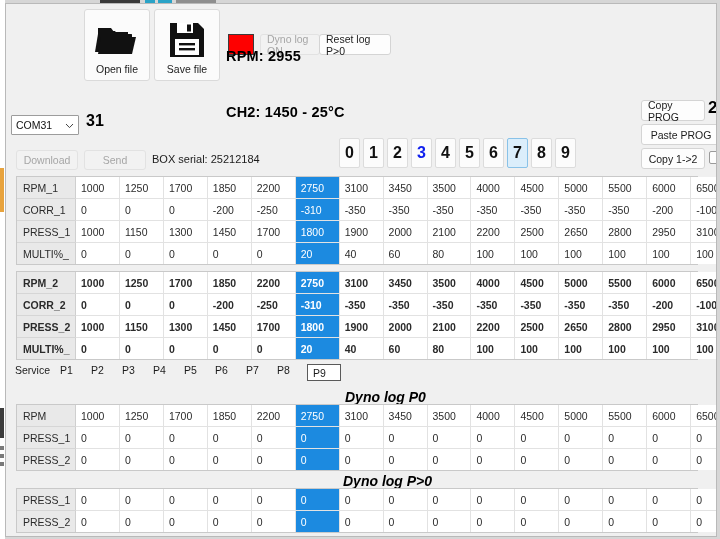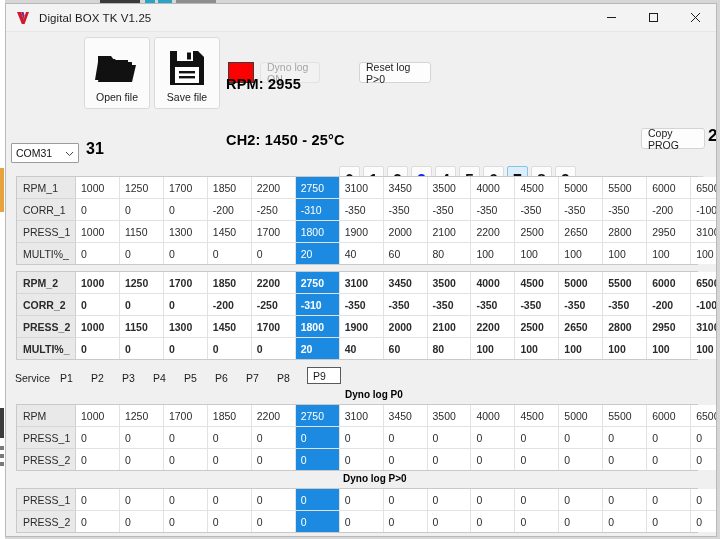--- a/index.html
+++ b/index.html
@@ -52,21 +52,21 @@
 
   .statusred{position:absolute;left:222px;top:30px;width:26px;height:21px;background:#fe0000;border:1px solid #3b3b3b;box-sizing:border-box;}
   .btn{
     background:#fdfdfd;border:1px solid #d4d4d4;border-radius:3px;
     font-family:"Liberation Sans", sans-serif;font-size:10.5px;color:#1b1b1b;
     box-sizing:border-box;display:flex;align-items:center;justify-content:center;
     padding:0 6px;
   }
   .btn.disabled{color:#a6a6a6;background:#f2f2f2;border-color:#e2e2e2;}
   #dynoLogBtn{position:absolute;left:254px;top:30px;width:60px;height:21px;}
-  #resetLogBtn{position:absolute;left:313px;top:30px;width:72px;height:21px;margin-left:40px;}
+  #resetLogBtn{position:absolute;left:313px;top:30px;width:72px;height:21px;}
 
   .readout{position:absolute;left:220px;font-weight:bold;font-size:14.5px;color:#000;letter-spacing:.2px;}
   #rpmLine{top:44px;}
   #ch1Line{top:78px;}
   #ch2Line{top:100px;}
 
   #setRpmBtn{position:absolute;left:635px;top:72px;width:80px;height:21px;}
   #copyProgBtn{position:absolute;left:635px;top:96px;width:64px;height:21px;}
   #progNum{position:absolute;left:702px;top:94px;font-size:17px;font-weight:bold;color:#000;}
   #pasteProgBtn{position:absolute;left:635px;top:120px;width:80px;height:21px;}
@@ -105,26 +105,26 @@
     border-bottom:1px solid #d6d6d6;text-align:left;padding-left:6px;
   }
   table.grid td.sel{background:#1c8ae0;color:#fff;}
   table.grid td.pad{border-right:none;}
 
   #tbl1{top:172px;}
   #tbl2{top:267px;font-weight:bold;}
   #tbl3{top:400px;}
   #tbl4{top:484px;}
 
-  .tabs{position:absolute;left:8px;top:360px;display:flex;align-items:flex-end;height:20px;}
+  .tabs{position:absolute;left:8px;top:360px;display:flex;align-items:flex-start;height:20px;}
   .tabs .tab{font-size:10.5px;color:#1b1b1b;width:30px;text-align:left;padding-left:1px;}
   .tabs .tab.first{width:44px;}
   .tabs .tab.active{border:1px solid #5a5a5a;background:#fff;height:17px;
                     display:flex;align-items:center;box-sizing:border-box;width:34px;padding-left:5px;}
-  .sectitle{position:absolute;font-weight:bold;font-size:10px;color:#000;}
+  .sectitle{position:absolute;font-weight:bold;font-size:14px;color:#000;font-style:italic;}
   #dynoP0Title{left:339px;top:385px;}
   #dynoPgtTitle{left:337px;top:469px;}
 </style>
 </head>
 <body>
 
 <div id="backdrop">
   <div class="bstripe"></div>
   <div class="bstripe2"></div>
   <div class="bstripe3"></div>
@@ -133,46 +133,20 @@
   <div class="lrail2"></div>
   <div class="lrail3"></div>
   <div class="lrail4"></div>
   <div class="lrail5"></div>
   <div class="lrail6"></div>
   <div class="rrail"></div>
 </div>
 
 <div id="win">
 
-  <div class="titlebar">
-    <div class="app-icon">
-      <svg width="16" height="16" viewBox="0 0 16 16">
-        <path d="M2 2 L6.2 2 L8.6 9.6 L11 2 L14 2 L9.6 14 L6.8 14 Z" fill="#d11a2a"></path>
-        <path d="M6.2 2 L8.6 9.6 L9.6 5.4 L8.6 2 Z" fill="#7b2d8e"></path>
-      </svg>
-    </div>
-    <div class="title-text">Digital BOX TK V1.25</div>
-    <div class="win-ctrls">
-      <div class="wc">
-        <svg width="11" height="11" viewBox="0 0 11 11">
-            <path d="M1 5.5 H10" stroke="#1d1d1d" stroke-width="1"></path>
-          </svg>
-      </div>
-      <div class="wc">
-        <svg width="11" height="11" viewBox="0 0 11 11">
-            <rect x="1.5" y="1.5" width="8" height="8" fill="none" stroke="#1d1d1d" stroke-width="1"></rect>
-          </svg>
-      </div>
-      <div class="wc">
-        <svg width="11" height="11" viewBox="0 0 11 11">
-            <path d="M1 1 L10 10 M10 1 L1 10" stroke="#1d1d1d" stroke-width="1"></path>
-          </svg>
-      </div>
-    </div>
-  </div>
 
   <div class="header">
 
 
     <div class="bigbtn" style="left:78px;top:5px;">
       <div class="gfx">
         <svg width="44" height="36" viewBox="0 0 44 36">
           <path d="M3 6 H16 L19 10 H33 V13 H3 Z" fill="#111"></path>
           <path d="M3 12 H37 L33 30 H0 Z" fill="#111"></path>
           <path d="M6 9 H20 L23 13 H37 V16 H6 Z" fill="#111"></path>
@@ -198,20 +172,21 @@
 
     <div class="statusred"></div>
     <div class="btn disabled" id="dynoLogBtn">Dyno log ON</div>
     <div class="btn" id="resetLogBtn">Reset log P&gt;0</div>
 
     <div class="readout" id="rpmLine">RPM: 2955</div>
     <div class="readout" id="ch2Line">CH2: 1450 - 25°C</div>
 
     <div class="btn" id="copyProgBtn">Copy PROG</div>
     <div id="progNum">2</div>
+    <div class="btn" id="pasteProgBtn">Paste PROG</div>
     <div class="btn" id="copy12Btn">Copy 1-&gt;2</div>
     <div id="copy12Chk"></div>
 
     <div class="combo">
       <span>COM31</span>
       <span class="arw">
         <svg width="9" height="6" viewBox="0 0 9 6">
             <path d="M1 1 L4.5 4.6 L8 1" stroke="#444" stroke-width="1" fill="none"></path>
           </svg>
       </span>

